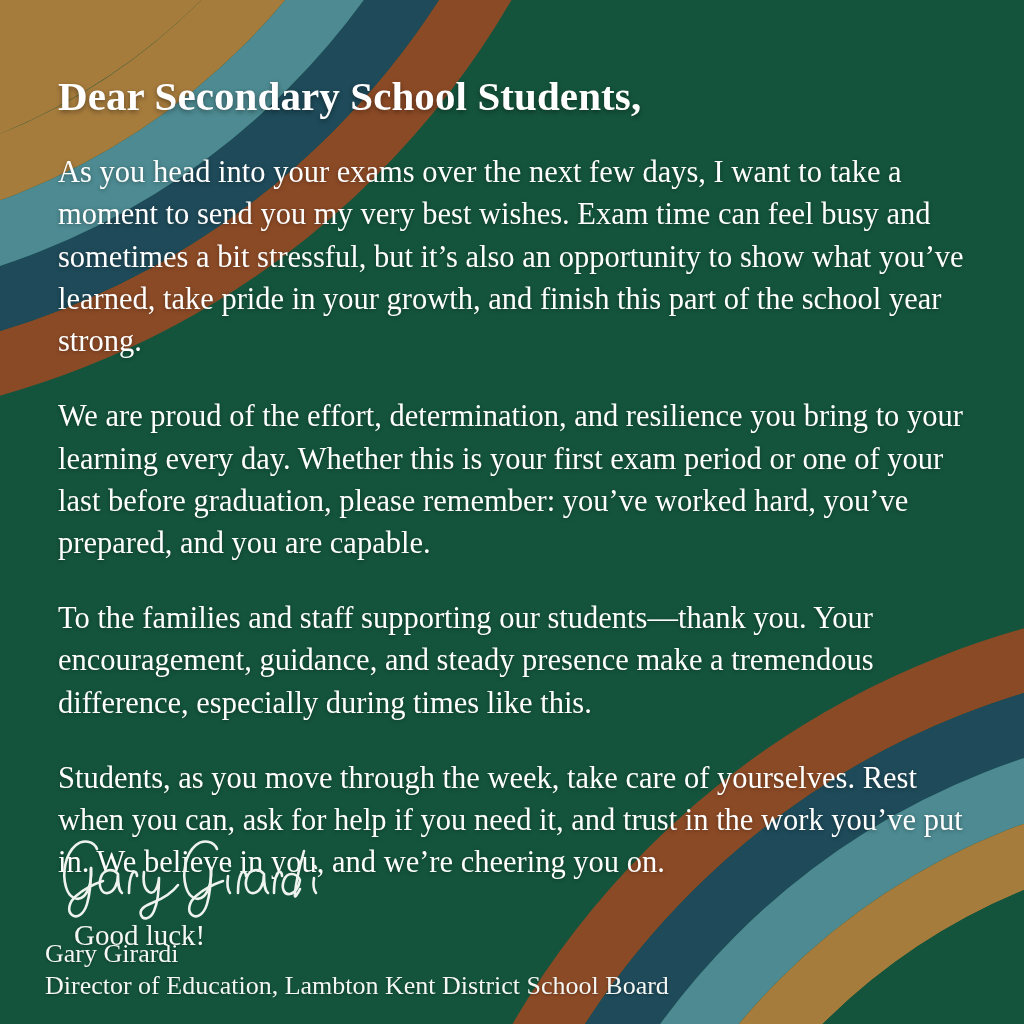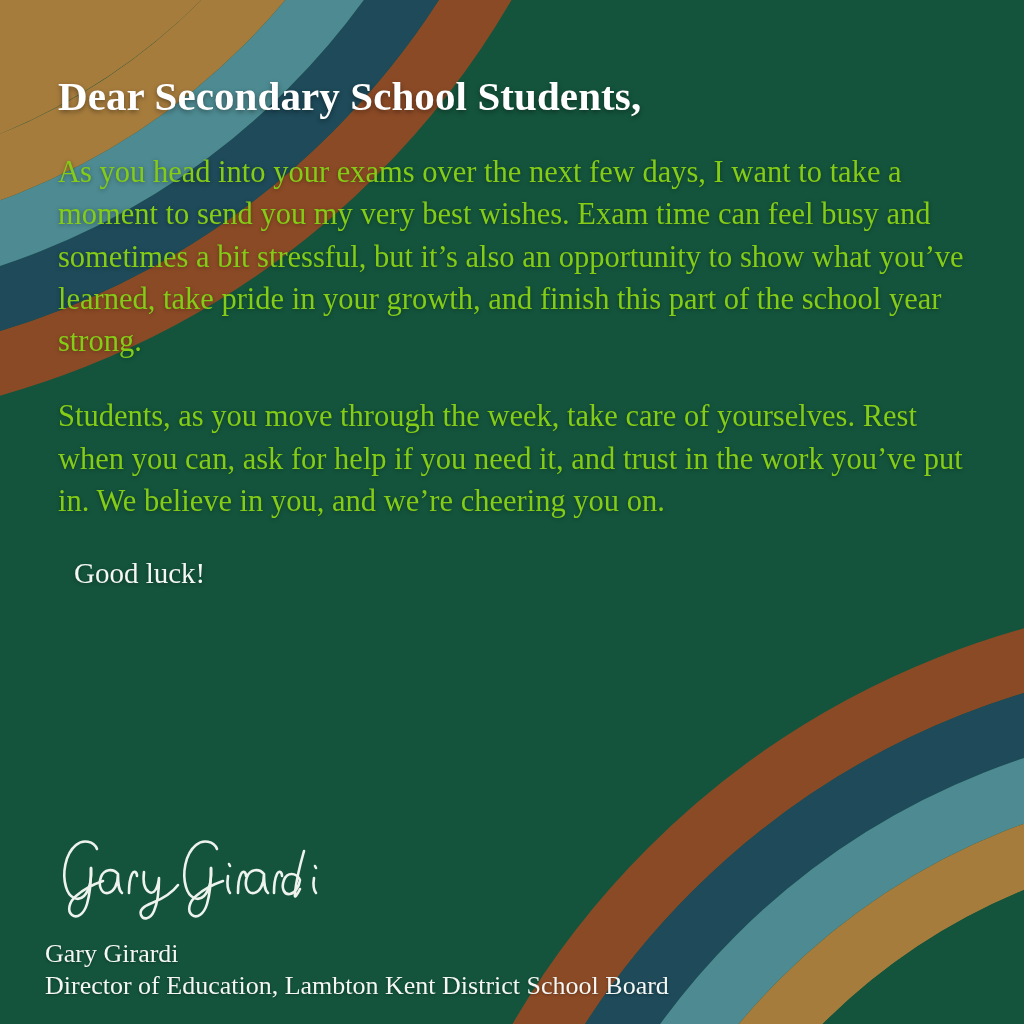--- a/index.html
+++ b/index.html
@@ -47,21 +47,21 @@
     font-weight: bold;
     color: #ffffff;
     letter-spacing: 0.1px;
     line-height: 1.1;
     margin: 0 0 32px 0;
     text-shadow: 0 2px 5px rgba(0,0,0,0.40);
   }
 
   .para {
     font-size: 30.5px;
-    color: #84cc16;
+    color: #ffffff;
     line-height: 1.385;
     margin: 0 0 33px 0;
     text-shadow: 0 1px 4px rgba(0,0,0,0.34);
     max-width: 912px;
   }
 
   .closing {
     font-size: 29px;
     color: #f4f7f3;
     line-height: 1.3;
@@ -145,20 +145,22 @@
           <circle cx="0" cy="0" r="609" fill="#14543c" stroke="none"></circle>
         </g>
       </g>
     </svg>
   </div>
 
   <div id="letter">
     <h1 class="heading">Dear Secondary School Students,</h1>
 
     <p class="para">As you head into your exams over the next few days, I want to take a moment to send you my very best wishes. Exam time can feel busy and sometimes a bit stressful, but it’s also an opportunity to show what you’ve learned, take pride in your growth, and finish this part of the school year strong.</p>
+    <p class="para">We are proud of the effort, determination, and resilience you bring to your learning every day. Whether this is your first exam period or one of your last before graduation, please remember: you’ve worked hard, you’ve prepared, and you are capable.</p>
+    <p class="para">To the families and staff supporting our students—thank you. Your encouragement, guidance, and steady presence make a tremendous difference, especially during times like this.</p>
     <p class="para">Students, as you move through the week, take care of yourselves. Rest when you can, ask for help if you need it, and trust in the work you’ve put in. We believe in you, and we’re cheering you on.</p>
 
     <p class="closing">Good luck!</p>
   </div>
 
   <div id="signature-block">
     <svg id="signature-mark" viewBox="0 0 275 92" xmlns="http://www.w3.org/2000/svg">
       <title>Gary Girardi</title>
 
       <path d="M41 17 C38 9, 27 7, 20 13 C9 22, 6 42, 10 55 C13 66, 22 70, 28 64 C34 58, 36 45, 35 36"></path>

